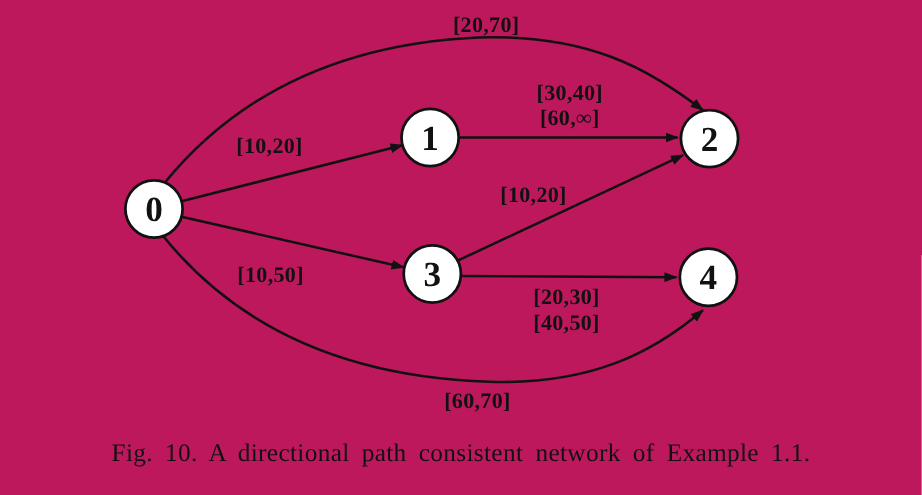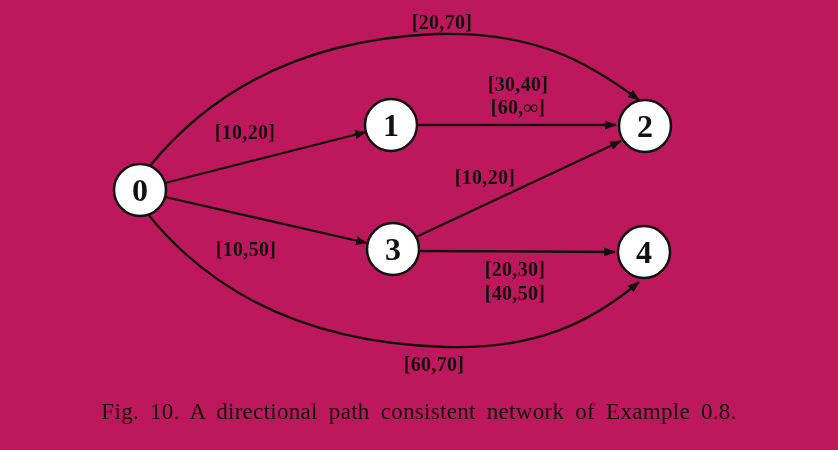--- a/index.html
+++ b/index.html
@@ -105,15 +105,15 @@
     <g>
       <circle class="node-circle" cx="393" cy="249" r="26"></circle>
       <text class="node-label" x="393" y="260">3</text>
     </g>
     <g>
       <circle class="node-circle" cx="644" cy="252" r="26"></circle>
       <text class="node-label" x="644" y="263">4</text>
     </g>
   </svg>
 
-  <div class="caption">Fig. 10. A directional path consistent network of Example 0.8.</div>
+  <div class="caption">Fig. 10. A directional path consistent network of Example 1.1.</div>
 
 </div>
 
 </body></html>

